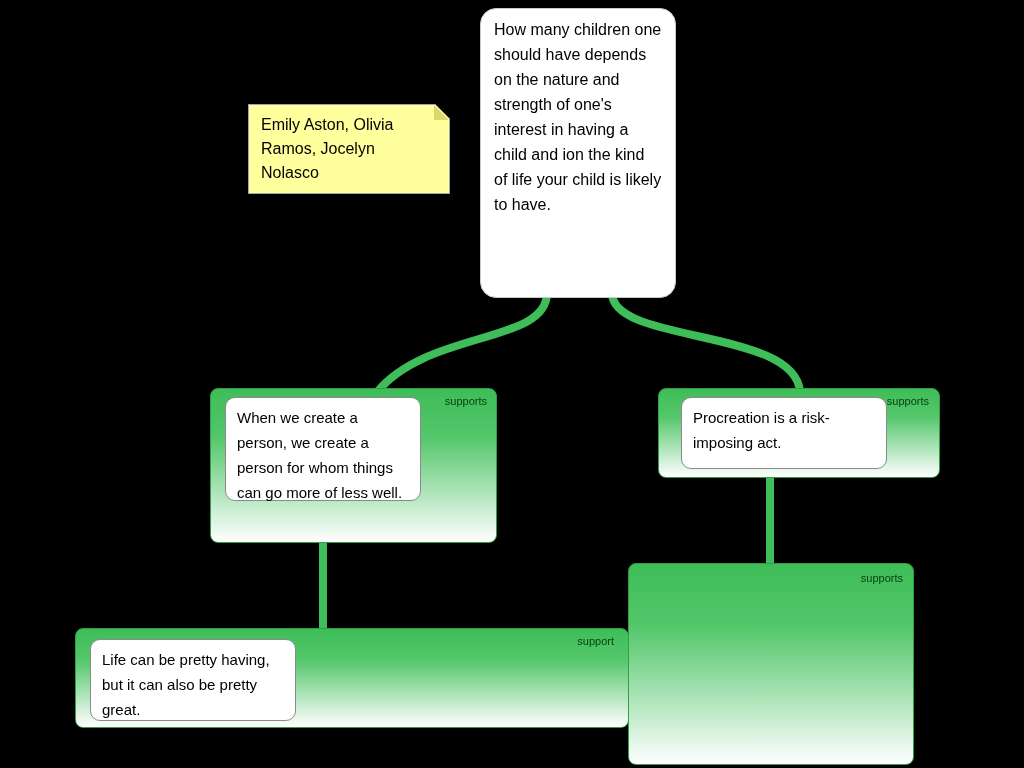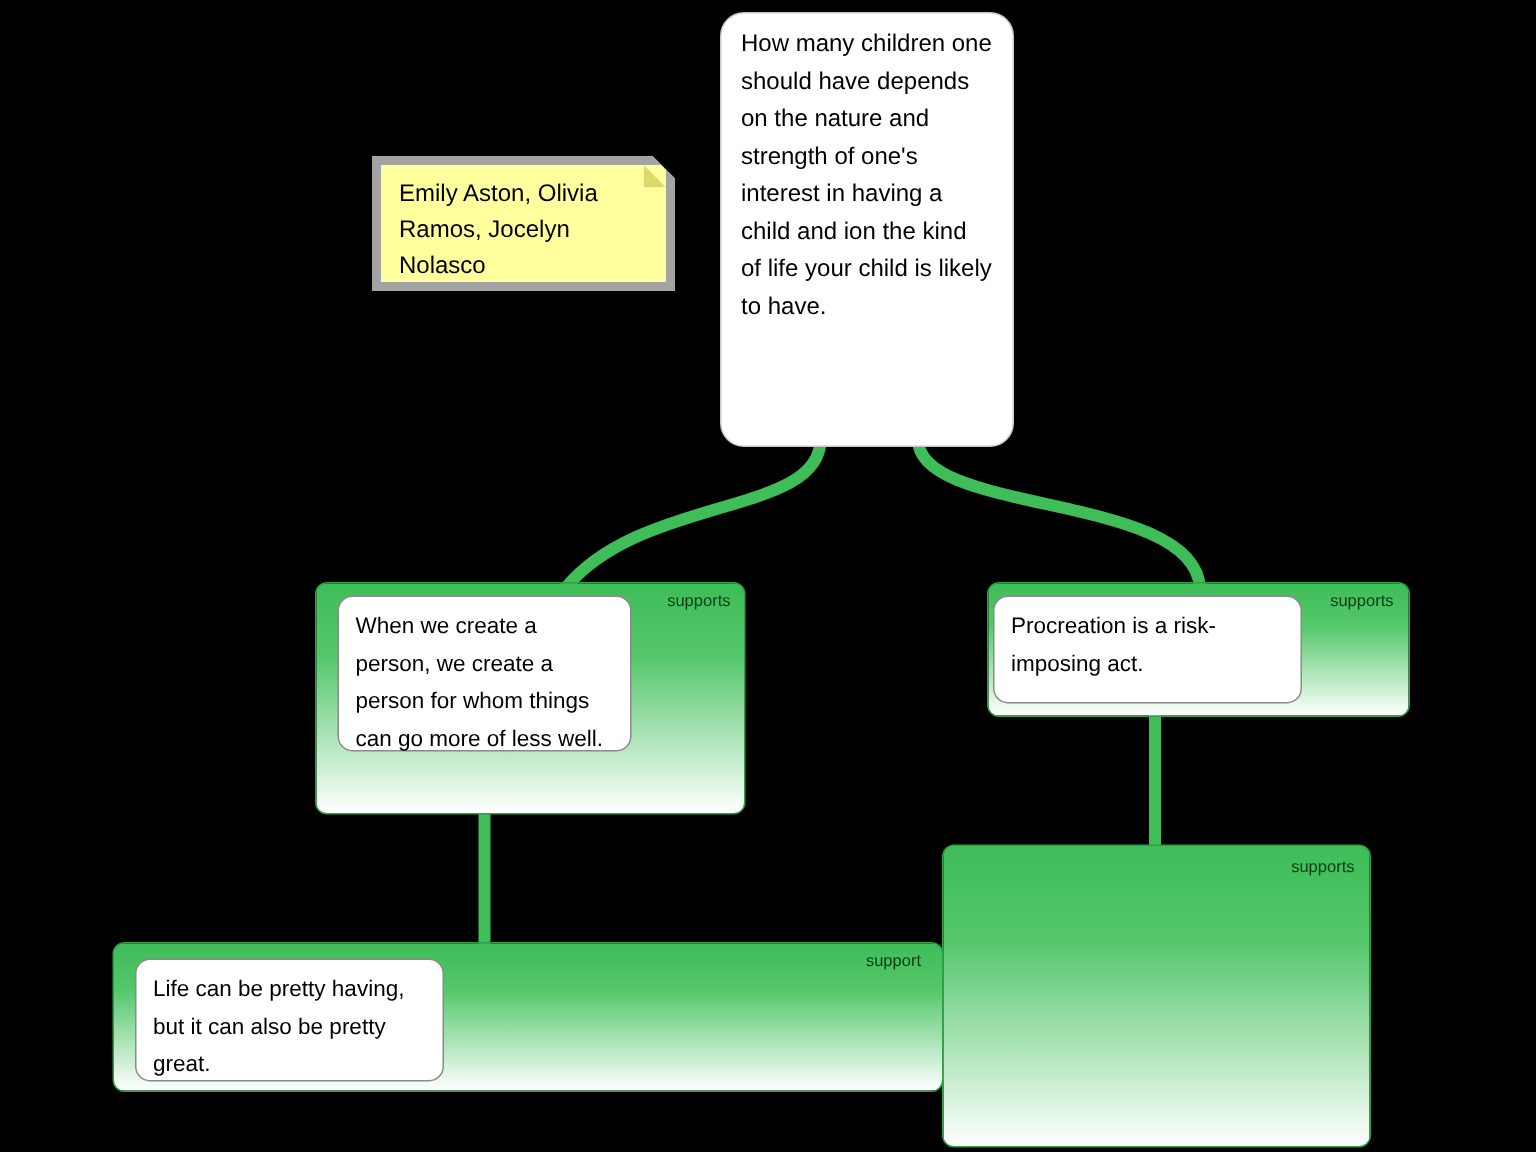--- a/index.html
+++ b/index.html
@@ -46,21 +46,21 @@
     border-color: #c9c9c9;
     padding: 8px 13px;
     font-size: 16px;
     line-height: 25px;
   }
   .sticky {
     position: absolute;
     left: 248px; top: 104px;
     width: 202px; height: 90px;
     background: #ffff9e;
-    border: 6px solid #a3a3a3;
+    border: 1px solid #a3a3a3;
     box-sizing: border-box;
     padding: 8px 12px;
     font-size: 16px;
     line-height: 24px;
     color: #000;
     clip-path: polygon(0 0, calc(100% - 15px) 0, 100% 15px, 100% 100%, 0 100%);
   }
   .fold {
     position: absolute;
     top: 0; right: 0;
@@ -88,21 +88,21 @@
     padding: 7px 11px;
     font-size: 15px;
     line-height: 25px;
   }
   .group-left  { left: 210px; top: 388px; width: 287px; height: 155px; }
   .group-left .group-label { right: 9px; }
   .card-left-main { left: 14px; top: 8px; width: 196px; height: 104px; }
 
   .group-right { left: 658px; top: 388px; width: 282px; height: 90px; }
   .group-right .group-label { right: 10px; }
-  .card-right-main { left: 3px; top: 8px; width: 206px; height: 72px; }
+  .card-right-main { left: 22px; top: 8px; width: 206px; height: 72px; }
 
   .group-bottom-left { left: 75px; top: 628px; width: 554px; height: 100px; }
   .group-bottom-left .group-label { right: 14px; }
   .card-bl-1 { left: 14px;  top: 10px; width: 206px; height: 82px; }
   .card-bl-2 { left: 228px; top: 10px; width: 200px; height: 82px; }
 
   .group-bottom-right { left: 628px; top: 563px; width: 286px; height: 202px; }
   .group-bottom-right .group-label { right: 10px; top: 8px; }
   .card-br-main { left: 10px; top: 9px; width: 202px; height: 186px; }
 </style>

